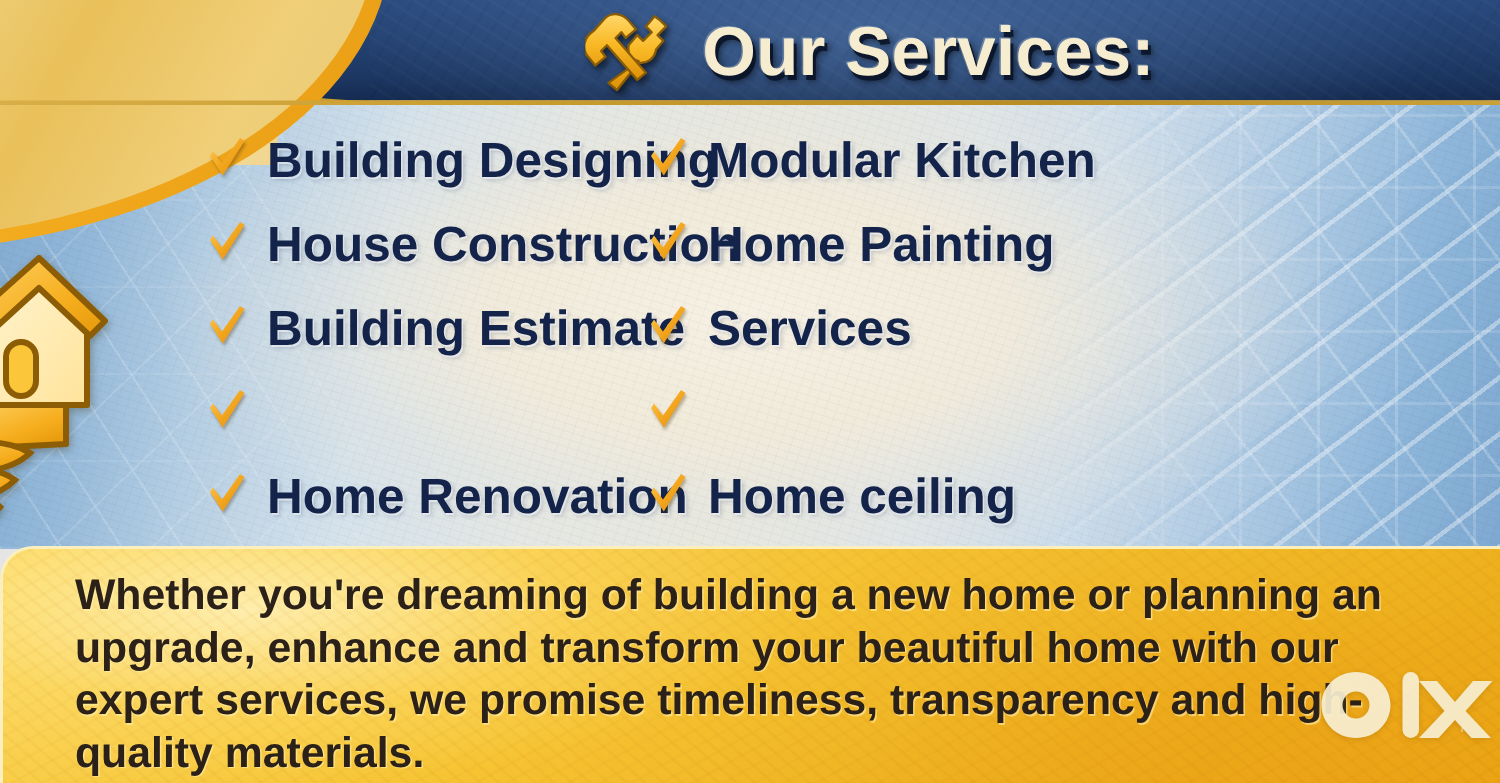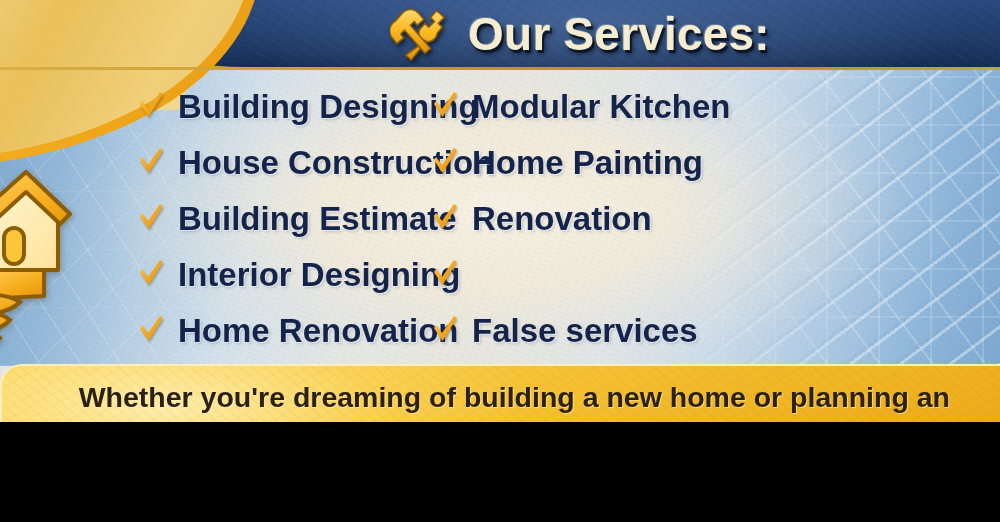--- a/index.html
+++ b/index.html
@@ -1,24 +1,23 @@
 <!DOCTYPE html>
 <html><head>
 <meta charset="utf-8">
 <style>
   * { margin:0; padding:0; box-sizing:border-box; }
   html,body { width:1000px; height:522px; overflow:hidden; background:#000; }
   body { font-family:"Liberation Sans", sans-serif; }
 
   #poster{
     position:relative;
-    width:1000px; height:422px;
+    width:1000px; height:522px;
     overflow:hidden;
     background:#e5e5e5;
-    text-align:right;
   }
 
   
   .panel-bg{
     position:absolute; left:0; top:0; width:1000px; height:366px;
     background:
       
       radial-gradient(ellipse 460px 200px at 500px 210px,
           rgba(246,241,228,0.97) 0%,
           rgba(242,235,219,0.90) 38%,
@@ -302,21 +301,20 @@
           <span><svg class="check" viewBox="0 0 26 30" xmlns="http://www.w3.org/2000/svg">
   <defs>
                 <linearGradient id="ck" x1="0" y1="0" x2="1" y2="1">
     <stop offset="0%" stop-color="#ffc94f"></stop>
                   <stop offset="55%" stop-color="#f2a41c"></stop>
     <stop offset="100%" stop-color="#e08c08"></stop>
                 </linearGradient>
               </defs>
   <path d="M2 14 L4 11 L10 19 L22 2 L25 4 L10.5 27 Z" fill="url(#ck)"></path>
 </svg></span>
-          <span class="svc-label">Interior Designing</span>
         </div>
         <div class="svc-item">
           <span><svg class="check" viewBox="0 0 26 30" xmlns="http://www.w3.org/2000/svg">
   <defs>
                 <linearGradient id="ck" x1="0" y1="0" x2="1" y2="1">
     <stop offset="0%" stop-color="#ffc94f"></stop>
                   <stop offset="55%" stop-color="#f2a41c"></stop>
     <stop offset="100%" stop-color="#e08c08"></stop>
                 </linearGradient>
               </defs>
@@ -356,46 +354,46 @@
           <span><svg class="check" viewBox="0 0 26 30" xmlns="http://www.w3.org/2000/svg">
   <defs>
                 <linearGradient id="ck" x1="0" y1="0" x2="1" y2="1">
     <stop offset="0%" stop-color="#ffc94f"></stop>
                   <stop offset="55%" stop-color="#f2a41c"></stop>
     <stop offset="100%" stop-color="#e08c08"></stop>
                 </linearGradient>
               </defs>
   <path d="M2 14 L4 11 L10 19 L22 2 L25 4 L10.5 27 Z" fill="url(#ck)"></path>
 </svg></span>
-          <span class="svc-label">Renovation</span>
-        </div>
-        <div class="svc-item">
-          <span><svg class="check" viewBox="0 0 26 30" xmlns="http://www.w3.org/2000/svg">
-  <defs>
-                <linearGradient id="ck" x1="0" y1="0" x2="1" y2="1">
-    <stop offset="0%" stop-color="#ffc94f"></stop>
-                  <stop offset="55%" stop-color="#f2a41c"></stop>
-    <stop offset="100%" stop-color="#e08c08"></stop>
-                </linearGradient>
-              </defs>
-  <path d="M2 14 L4 11 L10 19 L22 2 L25 4 L10.5 27 Z" fill="url(#ck)"></path>
-</svg></span>
-        </div>
-        <div class="svc-item">
-          <span><svg class="check" viewBox="0 0 26 30" xmlns="http://www.w3.org/2000/svg">
-  <defs>
-                <linearGradient id="ck" x1="0" y1="0" x2="1" y2="1">
-    <stop offset="0%" stop-color="#ffc94f"></stop>
-                  <stop offset="55%" stop-color="#f2a41c"></stop>
-    <stop offset="100%" stop-color="#e08c08"></stop>
-                </linearGradient>
-              </defs>
-  <path d="M2 14 L4 11 L10 19 L22 2 L25 4 L10.5 27 Z" fill="url(#ck)"></path>
-</svg></span>
-          <span class="svc-label">False services</span>
+          <span class="svc-label">Services</span>
+        </div>
+        <div class="svc-item">
+          <span><svg class="check" viewBox="0 0 26 30" xmlns="http://www.w3.org/2000/svg">
+  <defs>
+                <linearGradient id="ck" x1="0" y1="0" x2="1" y2="1">
+    <stop offset="0%" stop-color="#ffc94f"></stop>
+                  <stop offset="55%" stop-color="#f2a41c"></stop>
+    <stop offset="100%" stop-color="#e08c08"></stop>
+                </linearGradient>
+              </defs>
+  <path d="M2 14 L4 11 L10 19 L22 2 L25 4 L10.5 27 Z" fill="url(#ck)"></path>
+</svg></span>
+        </div>
+        <div class="svc-item">
+          <span><svg class="check" viewBox="0 0 26 30" xmlns="http://www.w3.org/2000/svg">
+  <defs>
+                <linearGradient id="ck" x1="0" y1="0" x2="1" y2="1">
+    <stop offset="0%" stop-color="#ffc94f"></stop>
+                  <stop offset="55%" stop-color="#f2a41c"></stop>
+    <stop offset="100%" stop-color="#e08c08"></stop>
+                </linearGradient>
+              </defs>
+  <path d="M2 14 L4 11 L10 19 L22 2 L25 4 L10.5 27 Z" fill="url(#ck)"></path>
+</svg></span>
+          <span class="svc-label">Home ceiling</span>
         </div>
       </div>
   </div>
 
   <div class="gold-band">
     <div class="tagline">Whether you're dreaming of building a new home or planning an upgrade, enhance and transform your beautiful home with our expert services, we promise timeliness, transparency and high-quality materials.</div>
     <div class="olx">
       <svg width="118" height="48" viewBox="0 0 118 48" xmlns="http://www.w3.org/2000/svg">
         <g fill="#f7eed0">
           <path d="M24 2 C11 2 1 12 1 24 C1 36 11 46 24 46 C37 46 47 36 47 24 C47 12 37 2 24 2 Z M24 15 C29 15 33 19 33 24 C33 29 29 33 24 33 C19 33 15 29 15 24 C15 19 19 15 24 15 Z"></path>

